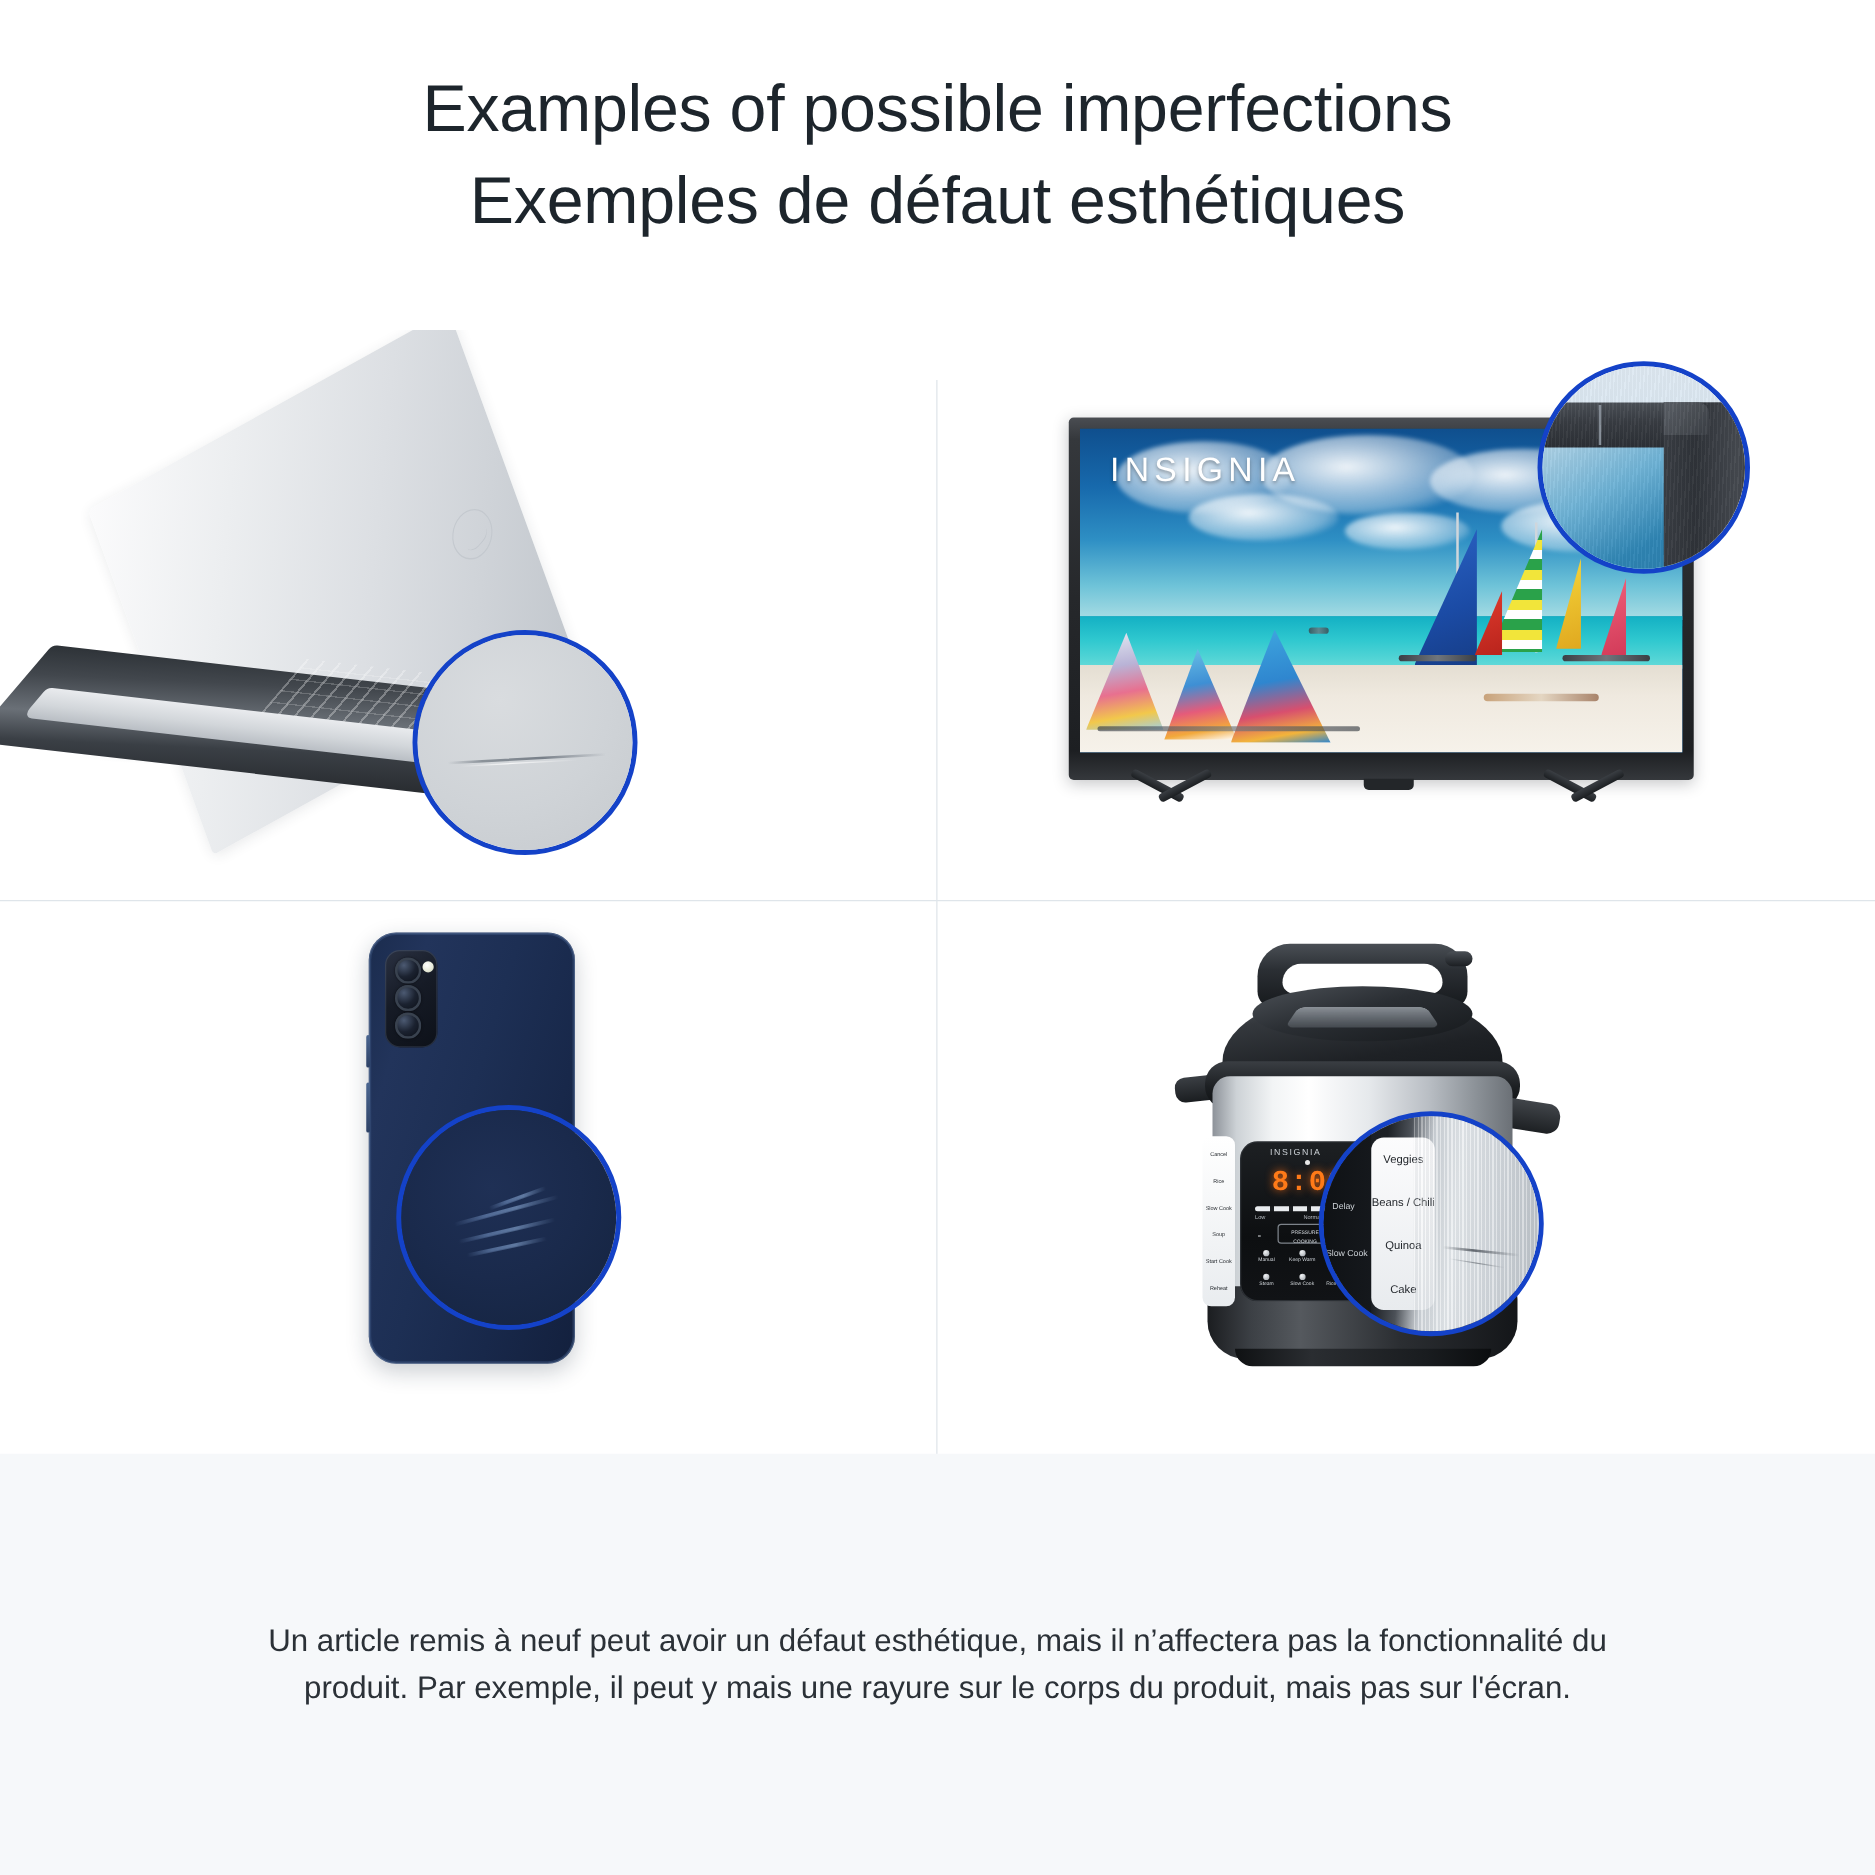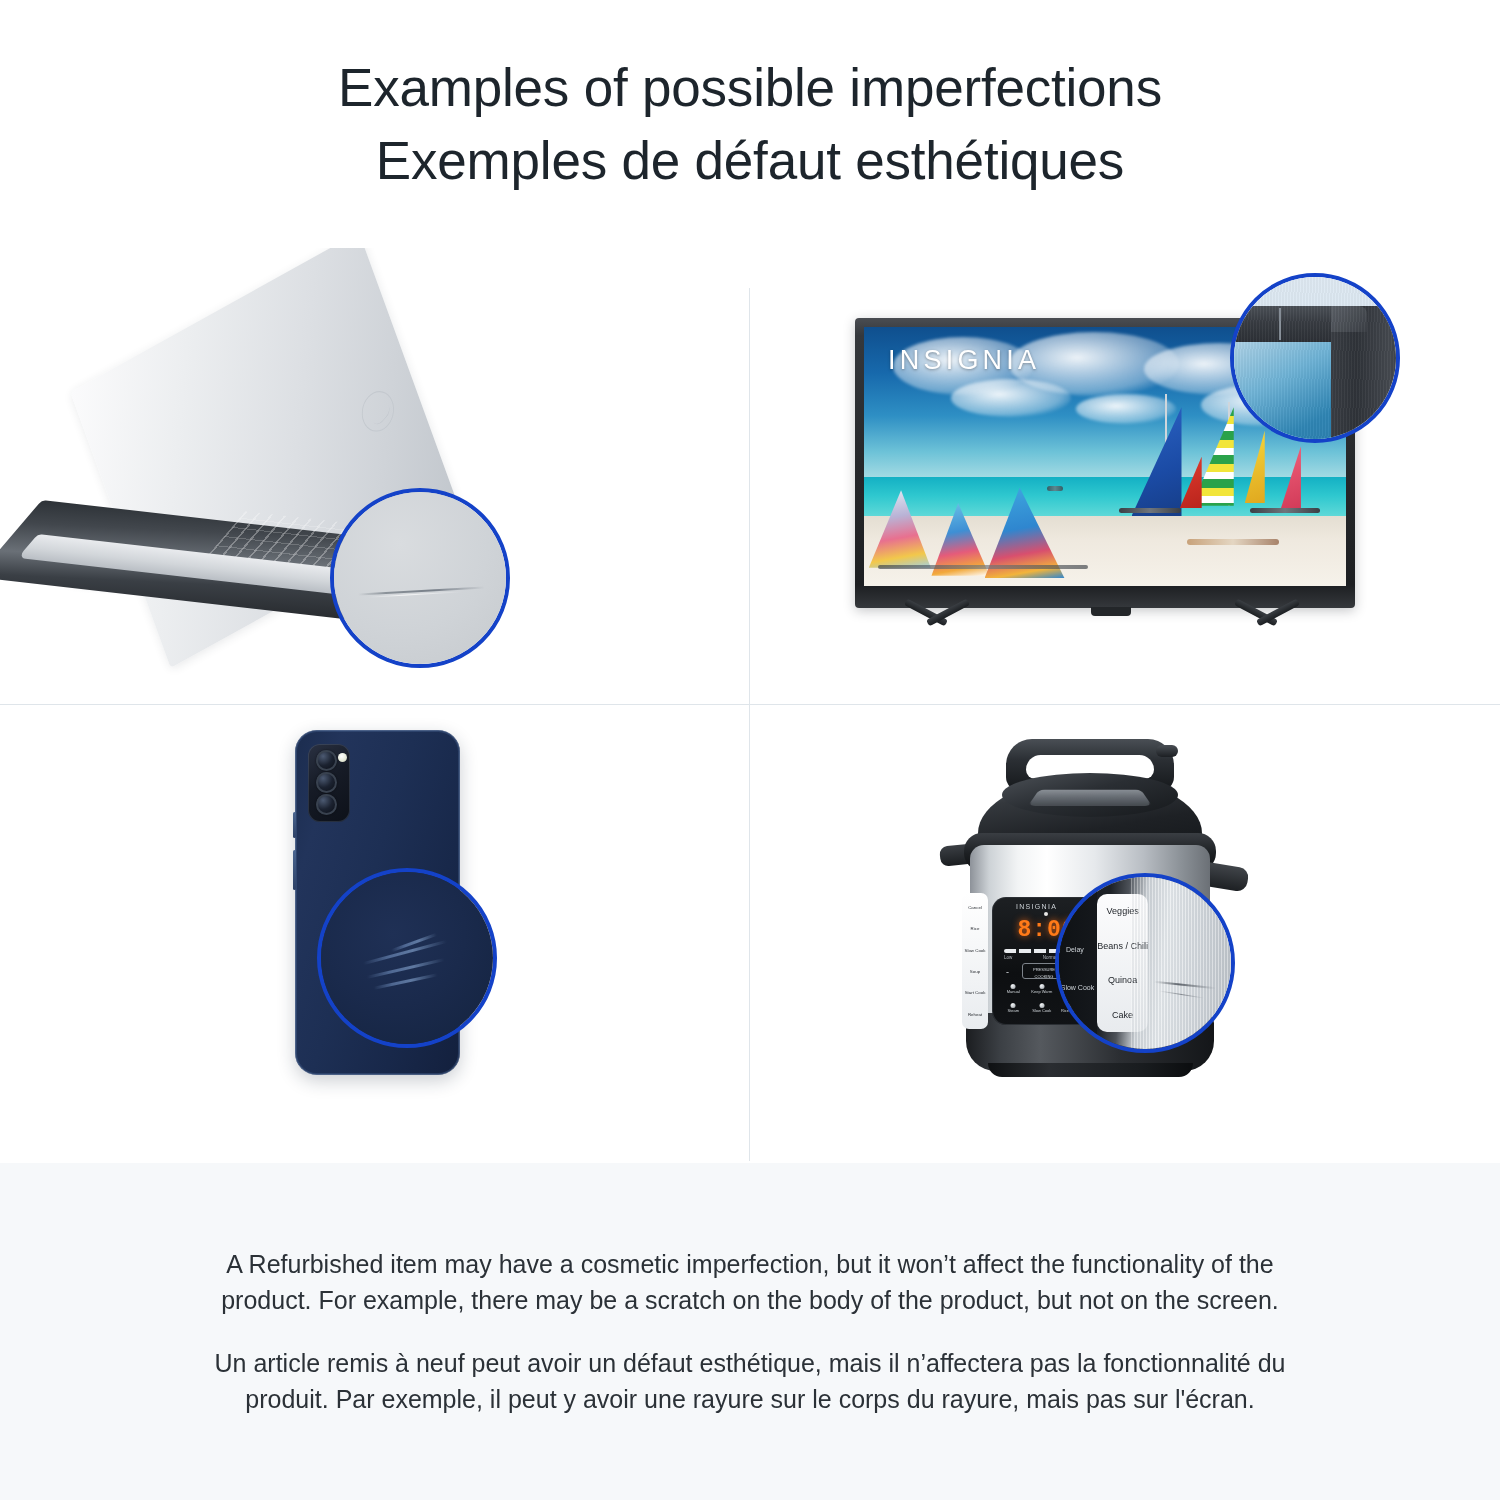--- a/index.html
+++ b/index.html
@@ -22,21 +22,21 @@
     font-weight: 400;
     color: #1d252c;
     letter-spacing: -0.2px;
     line-height: 1.22;
     text-align:left;
     white-space: nowrap;
   }
 
   
   .grid {
-    position:absolute; left:0; top:248px; width:1500px; height:913px;
+    position:absolute; left:0; top:264px; width:1500px; height:913px;
   }
   .cell { position:absolute; width:750px; height:456px; overflow:hidden; }
   .cell.tl { left:0;   top:0; }
   .cell.tr { left:750px; top:0; }
   .cell.bl { left:0;   top:457px; }
   .cell.br { left:750px; top:457px; }
 
   .divider-h {
     position:absolute; left:0; top:456px; width:1500px; height:1px;
     background:#dfe5ea;
@@ -685,17 +685,16 @@
           <div class="ck-scratch"></div>
           <div class="ck-scratch2"></div>
         </div>
 
       </div>
     </div>
 
   </div>
 
   <div class="footer">
-    <p>A Refurbished item may have a cosmetic imperfection, but it won’t affect the functionality of the product. For example, there may be a scratch on the body of the product, but not on the screen.</p>
-    <p>Un article remis à neuf peut avoir un défaut esthétique, mais il n’affectera pas la fonctionnalité du produit. Par exemple, il peut y avoir une rayure sur le corps du rayure, mais pas sur l'écran.</p>
+    <p>Un article remis à neuf peut avoir un défaut esthétique, mais il n’affectera pas la fonctionnalité du produit. Par exemple, il peut y mais une rayure sur le corps du produit, mais pas sur l'écran.</p>
   </div>
 
 </div>
 
 </body></html>

